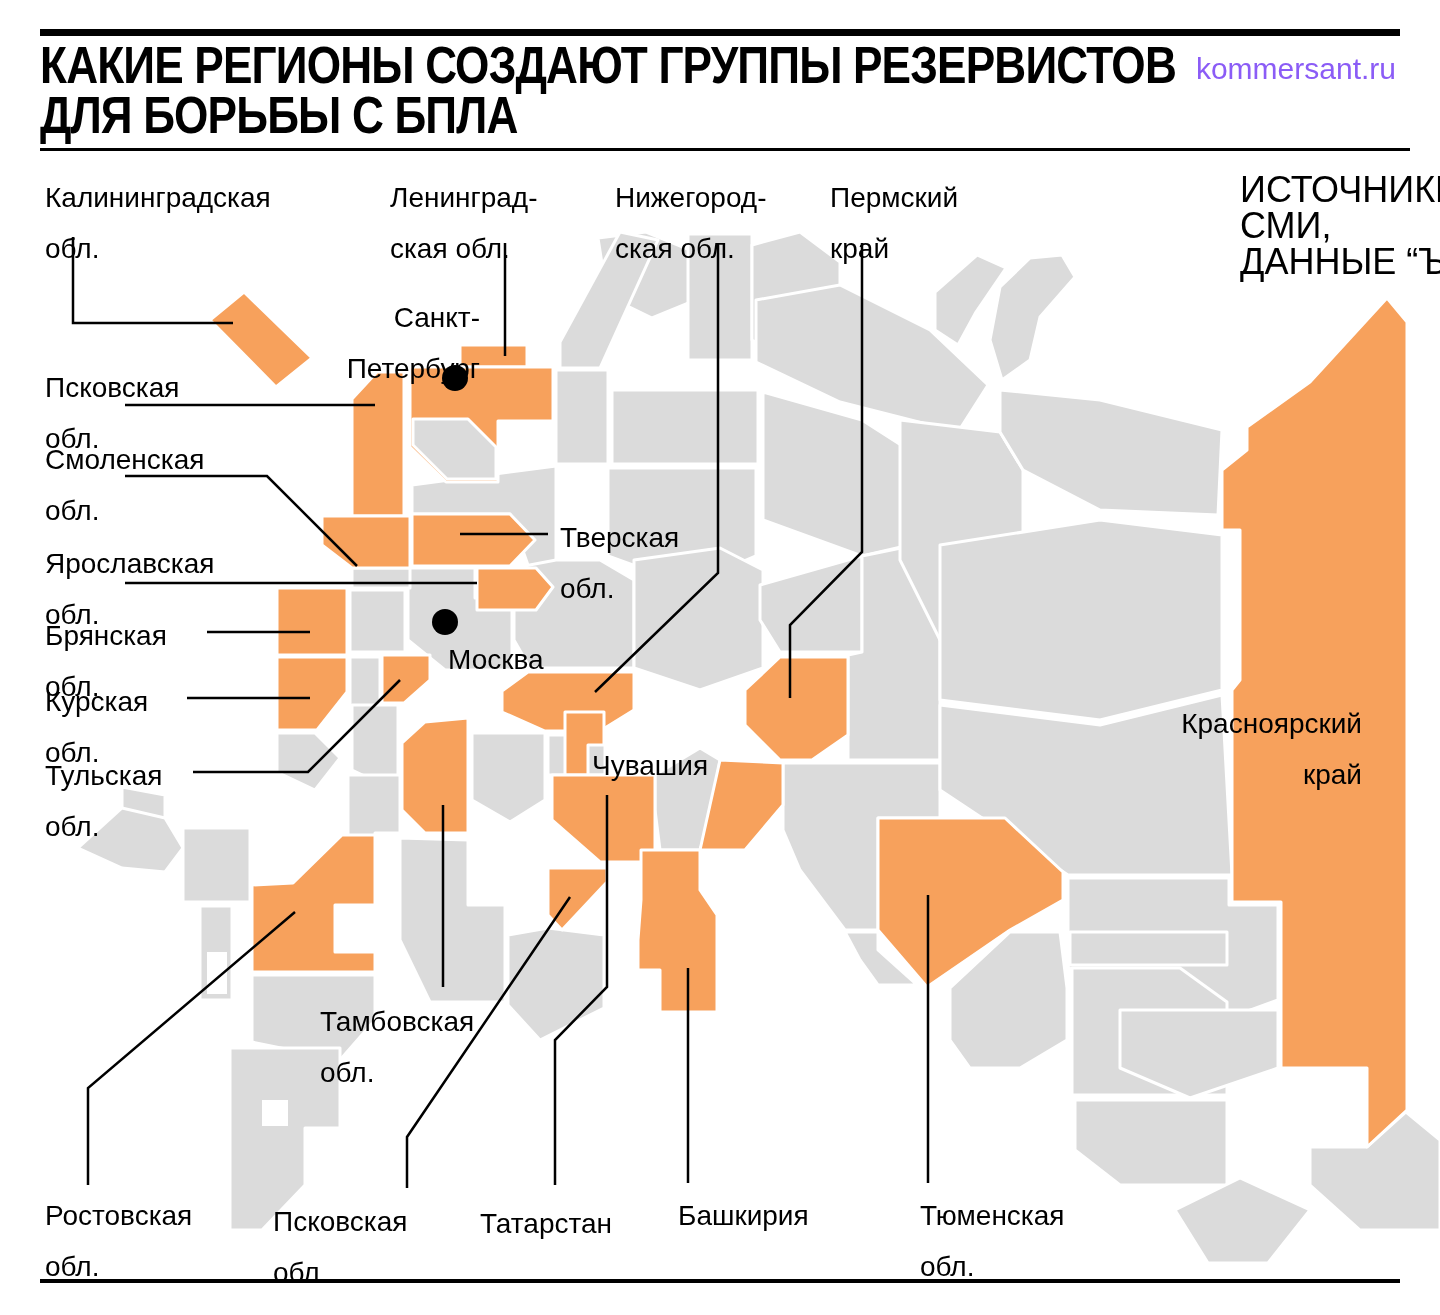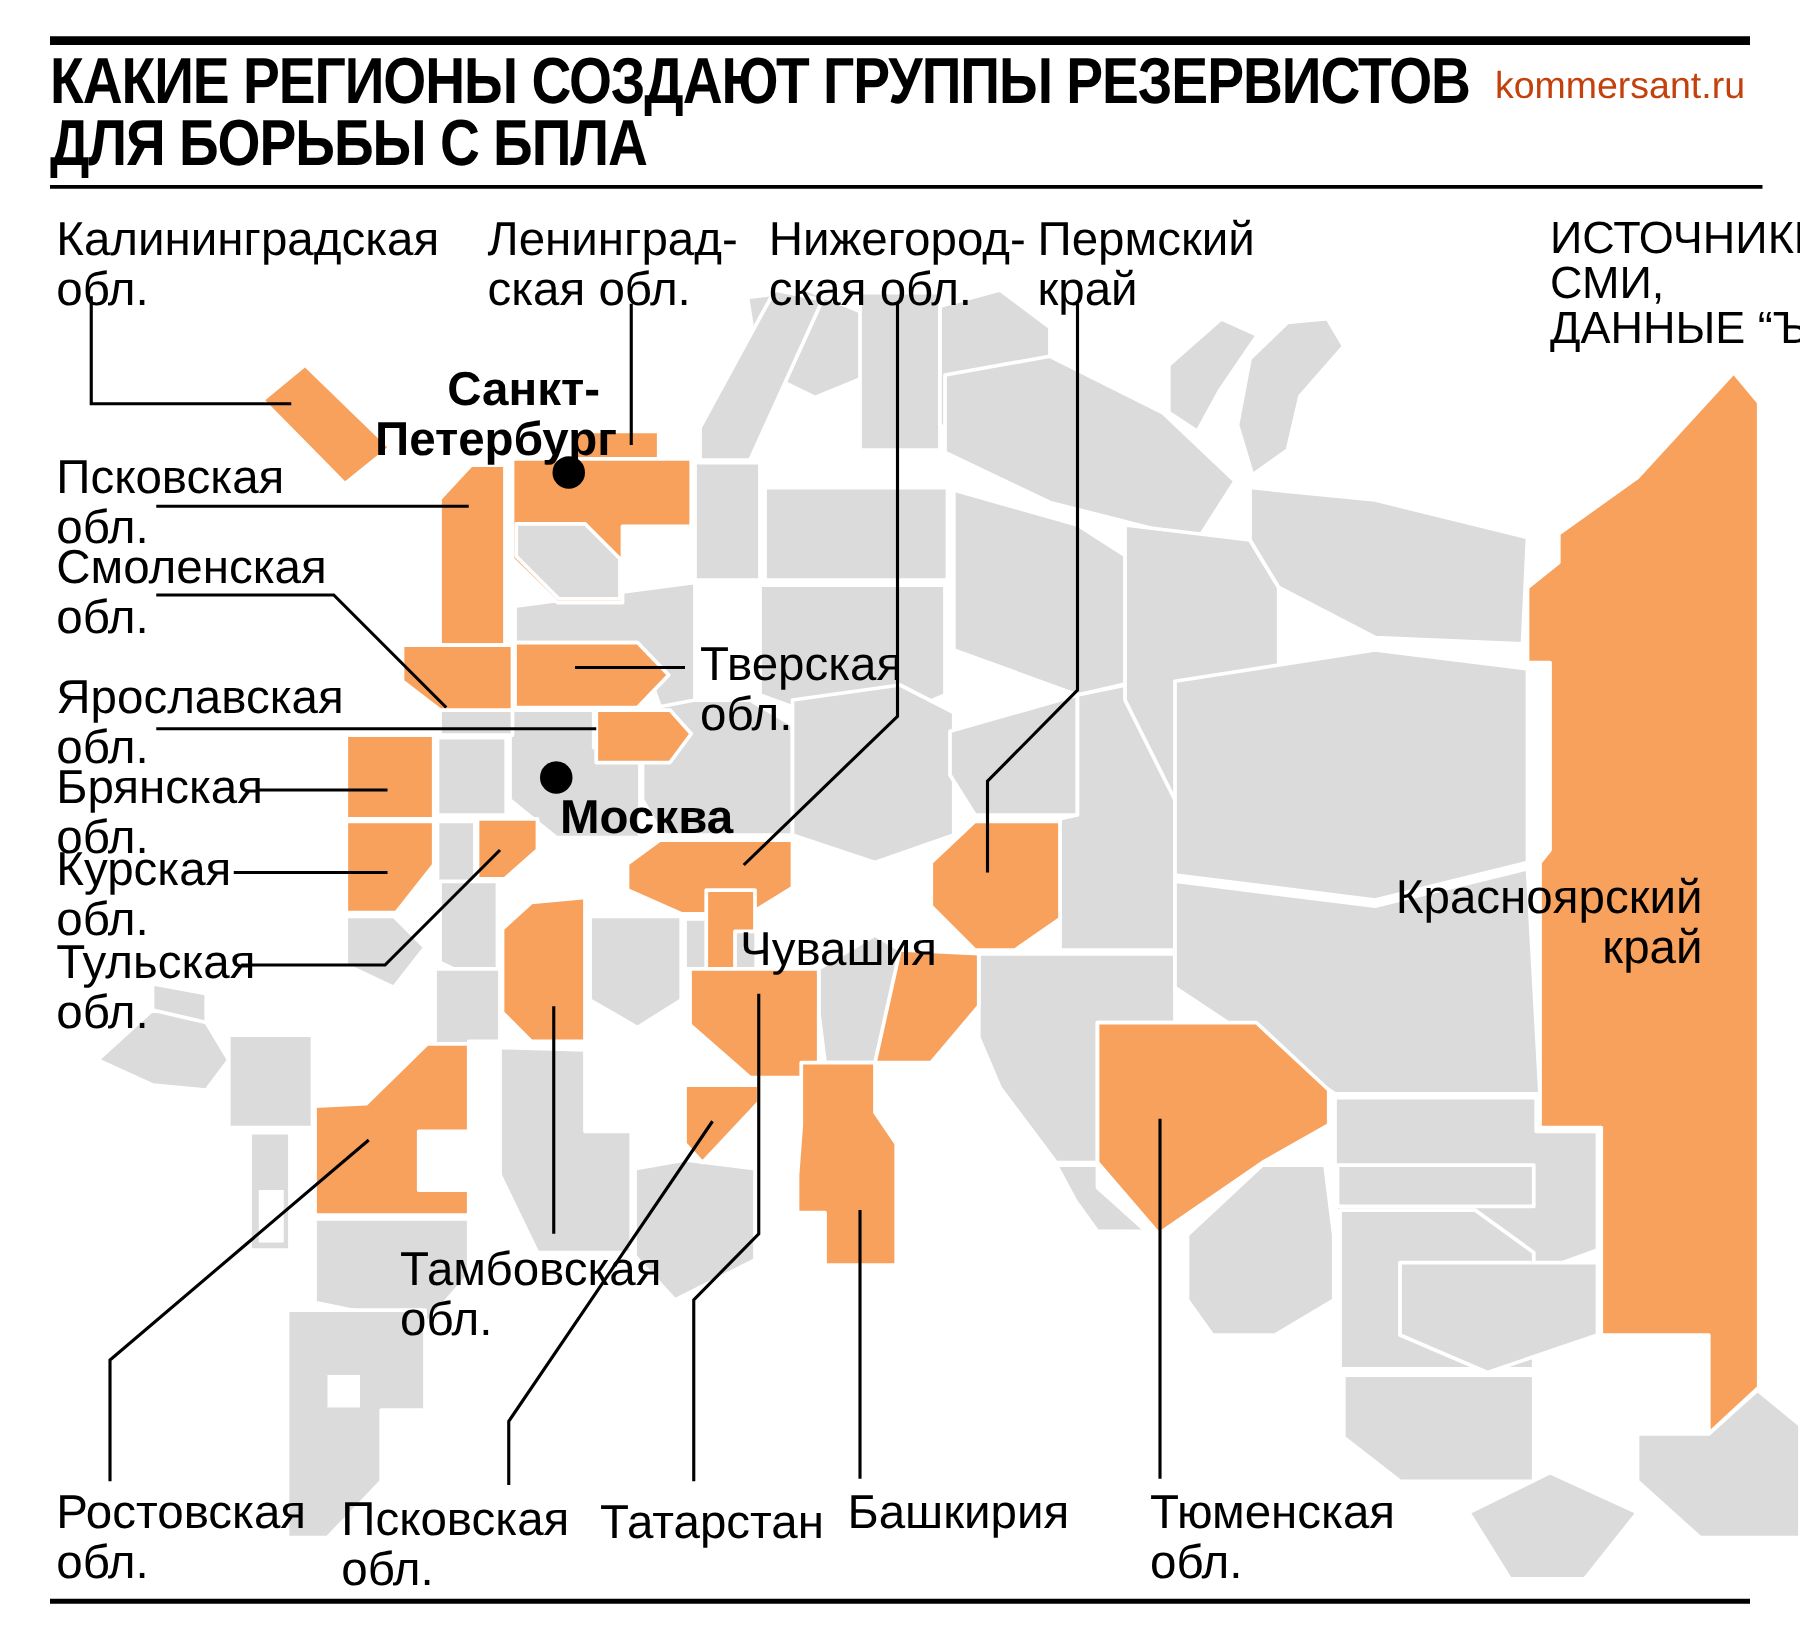--- a/index.html
+++ b/index.html
@@ -4,25 +4,25 @@
 <style>
   html,body{margin:0;padding:0;background:#fff;}
   #stage{position:relative;width:1440px;height:1315px;background:#fff;overflow:hidden;
          font-family:"Liberation Sans", sans-serif;color:#000;}
   .rule{position:absolute;background:#000;}
   #rule-top{left:40px;top:29px;width:1360px;height:7px;}
   #rule-title{left:40px;top:148px;width:1370px;height:3px;}
   #rule-bottom{left:40px;top:1279px;width:1360px;height:4px;}
   #title{position:absolute;left:40px;top:40px;font-size:52px;line-height:50px;font-weight:bold;
          white-space:pre-line;transform:scaleX(0.85);transform-origin:left top;letter-spacing:-1px;}
-  #site{position:absolute;right:44px;top:52px;font-size:30px;color:#c2410c;}
+  #site{position:absolute;right:44px;top:52px;font-size:30px;color:#8b5cf6;}
   #sources{position:absolute;left:1240px;top:172px;font-size:36px;line-height:36px;white-space:pre-line;}
   #map-svg{position:absolute;left:0;top:0;width:1440px;height:1315px;}
-  .lbl{position:absolute;font-size:38px;line-height:40px;white-space:pre-line;}
-  .lbl.bold{font-weight:bold;}
+  .lbl{position:absolute;font-size:28px;line-height:51px;white-space:pre-line;}
+  .lbl.bold{font-weight:normal;}
   .lbl.right{text-align:right;}
 </style>
 </head>
 <body>
 
 <div id="stage">
   <div id="rule-top" class="rule"></div>
   <div id="title">КАКИЕ РЕГИОНЫ СОЗДАЮТ ГРУППЫ РЕЗЕРВИСТОВ
 ДЛЯ БОРЬБЫ С БПЛА</div>
   <div id="site">kommersant.ru</div>

